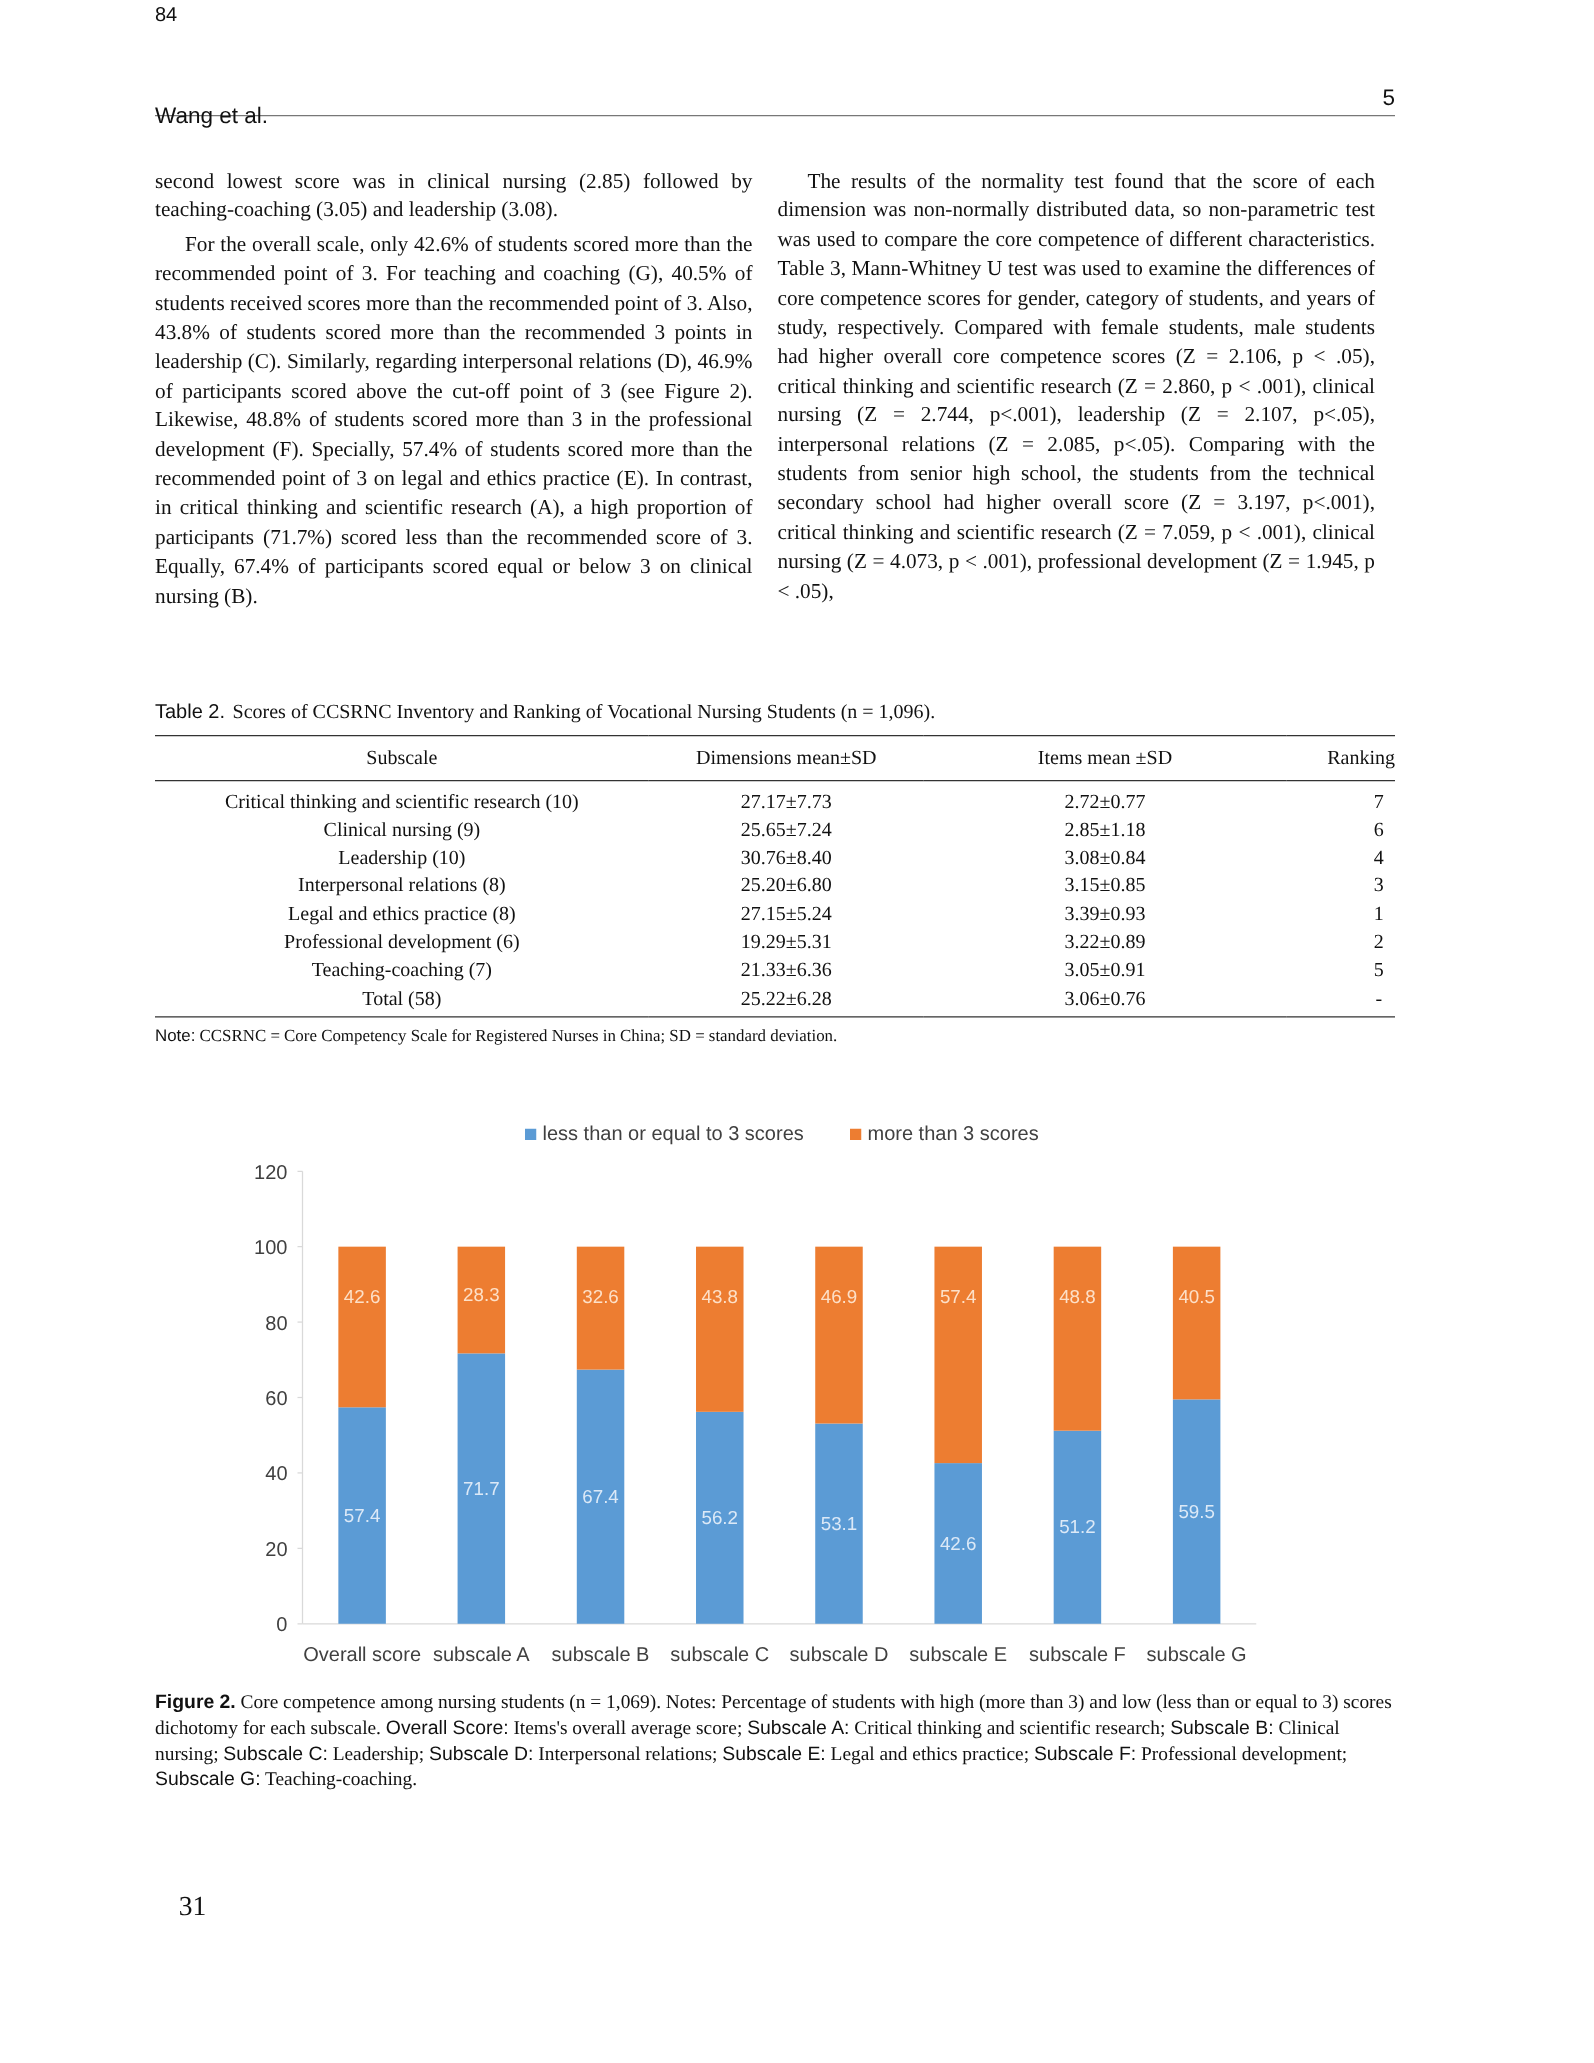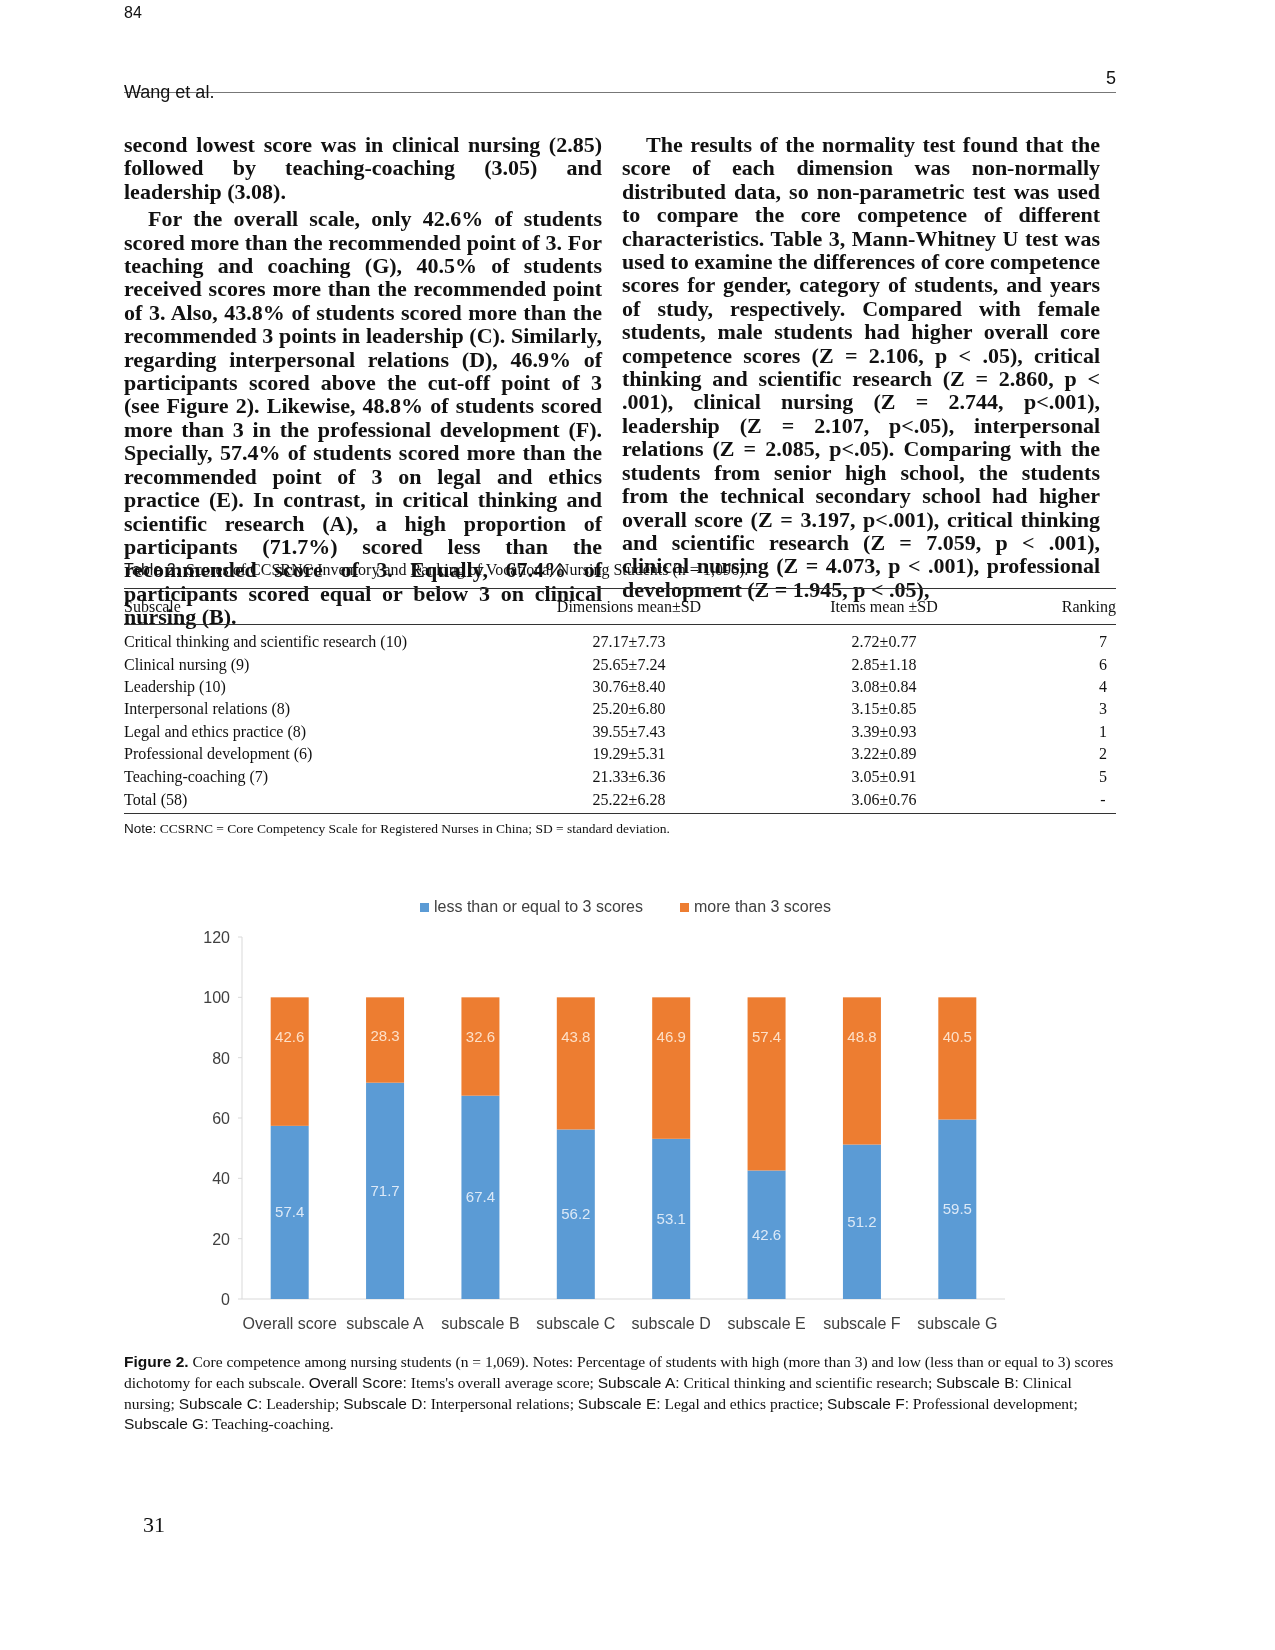--- a/index.html
+++ b/index.html
@@ -3,36 +3,36 @@
 <meta charset="utf-8">
 <style>
   html, body { margin: 0; padding: 0; background: #ffffff; }
   body { width: 1275px; height: 1650px; position: relative; overflow: hidden; color: #111; }
   .sans { font-family: "Liberation Sans", sans-serif; }
   .serif { font-family: "Liberation Serif", serif; }
   #page-num-top { position: absolute; left: 124px; top: 4px; font-size: 16px; }
   #running-head { position: absolute; left: 124px; top: 68px; width: 992px; height: 24px; border-bottom: 1px solid #777; font-size: 18px; }
   #running-head .author { position: absolute; left: 0; top: 14px; }
   #running-head .pnum { position: absolute; right: 0; top: 0; }
-  .col { position: absolute; top: 133px; width: 478px; font-size: 22px; line-height: 23.4px; text-align: justify; font-weight: bold; }
+  .col { position: absolute; top: 133px; width: 478px; font-size: 17px; line-height: 23.4px; text-align: justify; }
   #col-left { left: 124px; }
   #col-right { left: 622px; }
   .col p { margin: 0; }
   .col p.indent { text-indent: 24px; }
   .col p + p { margin-top: 4px; }
   #table-caption { position: absolute; left: 124px; top: 561px; font-size: 16px; }
   #table-caption .lbl { font-family: "Liberation Sans", sans-serif; font-size: 16px; }
   #table-caption .txt { font-family: "Liberation Serif", serif; margin-left: 6px; }
   #table-wrap { position: absolute; left: 124px; top: 588px; width: 992px; }
   table { border-collapse: collapse; width: 100%; font-family: "Liberation Serif", serif; font-size: 16px; }
   thead th { font-weight: normal; border-top: 1.5px solid #333; border-bottom: 1.5px solid #333; height: 35px; padding: 0; }
   tbody td { padding: 0; height: 22.4px; }
   tbody tr:first-child td { padding-top: 6px; }
   tbody tr:last-child td { border-bottom: 1.5px solid #333; height: 25px; }
-  .c1 { text-align: left; width: 395px; }
+  .c1 { text-align: center; width: 395px; }
   .c2 { text-align: center; width: 220px; }
   .c3 { text-align: center; width: 290px; }
   .c4 { text-align: right; width: 87px; }
   .c4 span { display: inline-block; min-width: 26px; text-align: center; }
   #table-note { position: absolute; left: 124px; top: 821px; font-size: 13.5px; }
   #table-note .lbl { font-family: "Liberation Sans", sans-serif; }
   #table-note .txt { font-family: "Liberation Serif", serif; }
   #chart { position: absolute; left: 180px; top: 890px; width: 880px; height: 460px; }
   #chart svg { width: 880px; height: 460px; }
   #fig-caption { position: absolute; left: 124px; top: 1352px; width: 992px; font-size: 15.5px; line-height: 20.8px; font-family: "Liberation Serif", serif; }
@@ -92,21 +92,21 @@
           <td class="c4"><span>4</span></td>
         </tr>
         <tr>
           <td class="c1">Interpersonal relations (8)</td>
           <td class="c2">25.20±6.80</td>
           <td class="c3">3.15±0.85</td>
           <td class="c4"><span>3</span></td>
         </tr>
         <tr>
           <td class="c1">Legal and ethics practice (8)</td>
-          <td class="c2">39.55±7.43</td>
+          <td class="c2">27.15±5.24</td>
           <td class="c3">3.39±0.93</td>
           <td class="c4"><span>1</span></td>
         </tr>
         <tr>
           <td class="c1">Professional development (6)</td>
           <td class="c2">19.29±5.31</td>
           <td class="c3">3.22±0.89</td>
           <td class="c4"><span>2</span></td>
         </tr>
         <tr>

